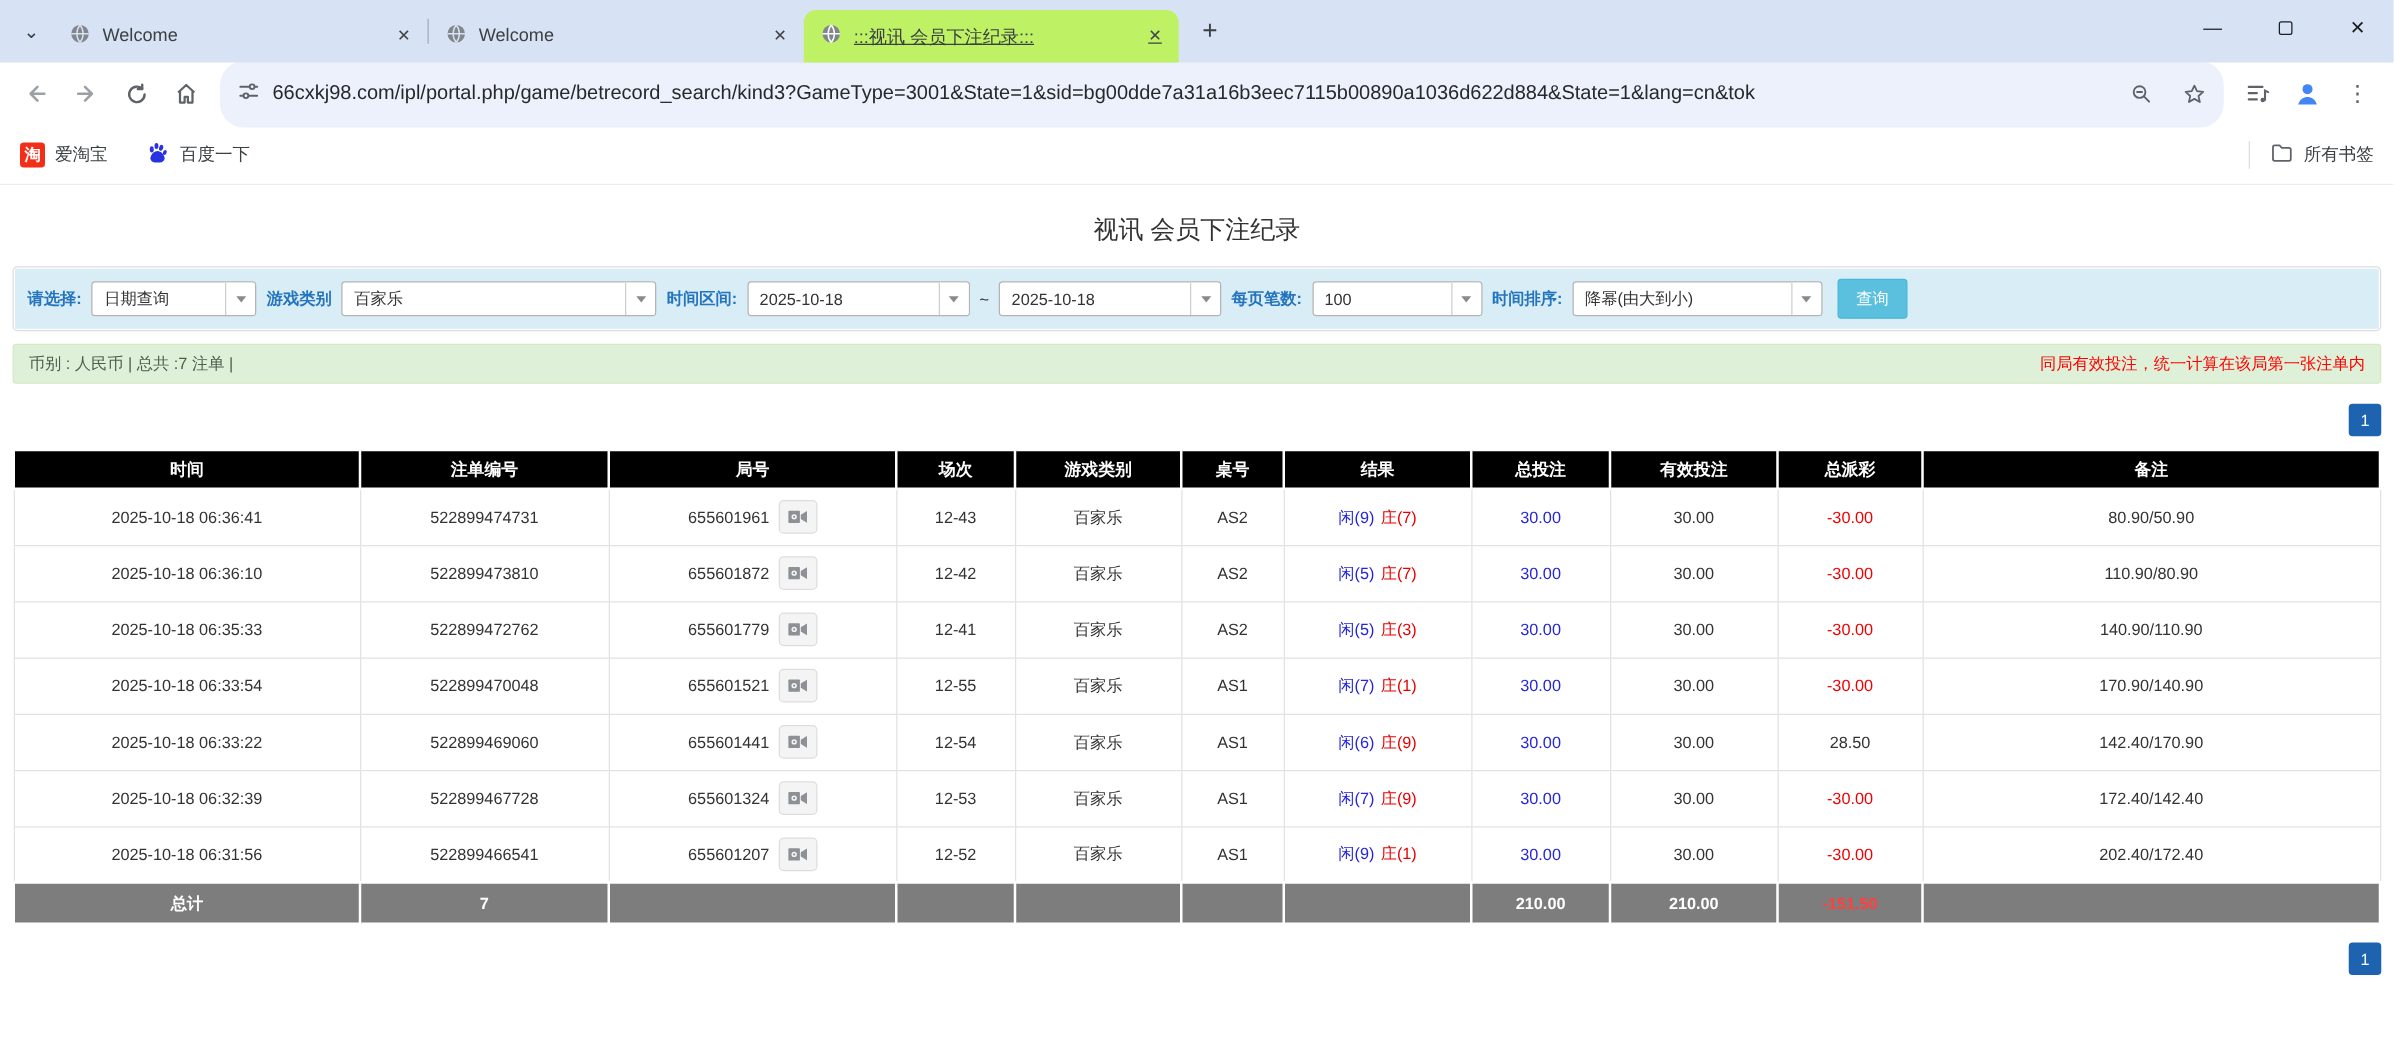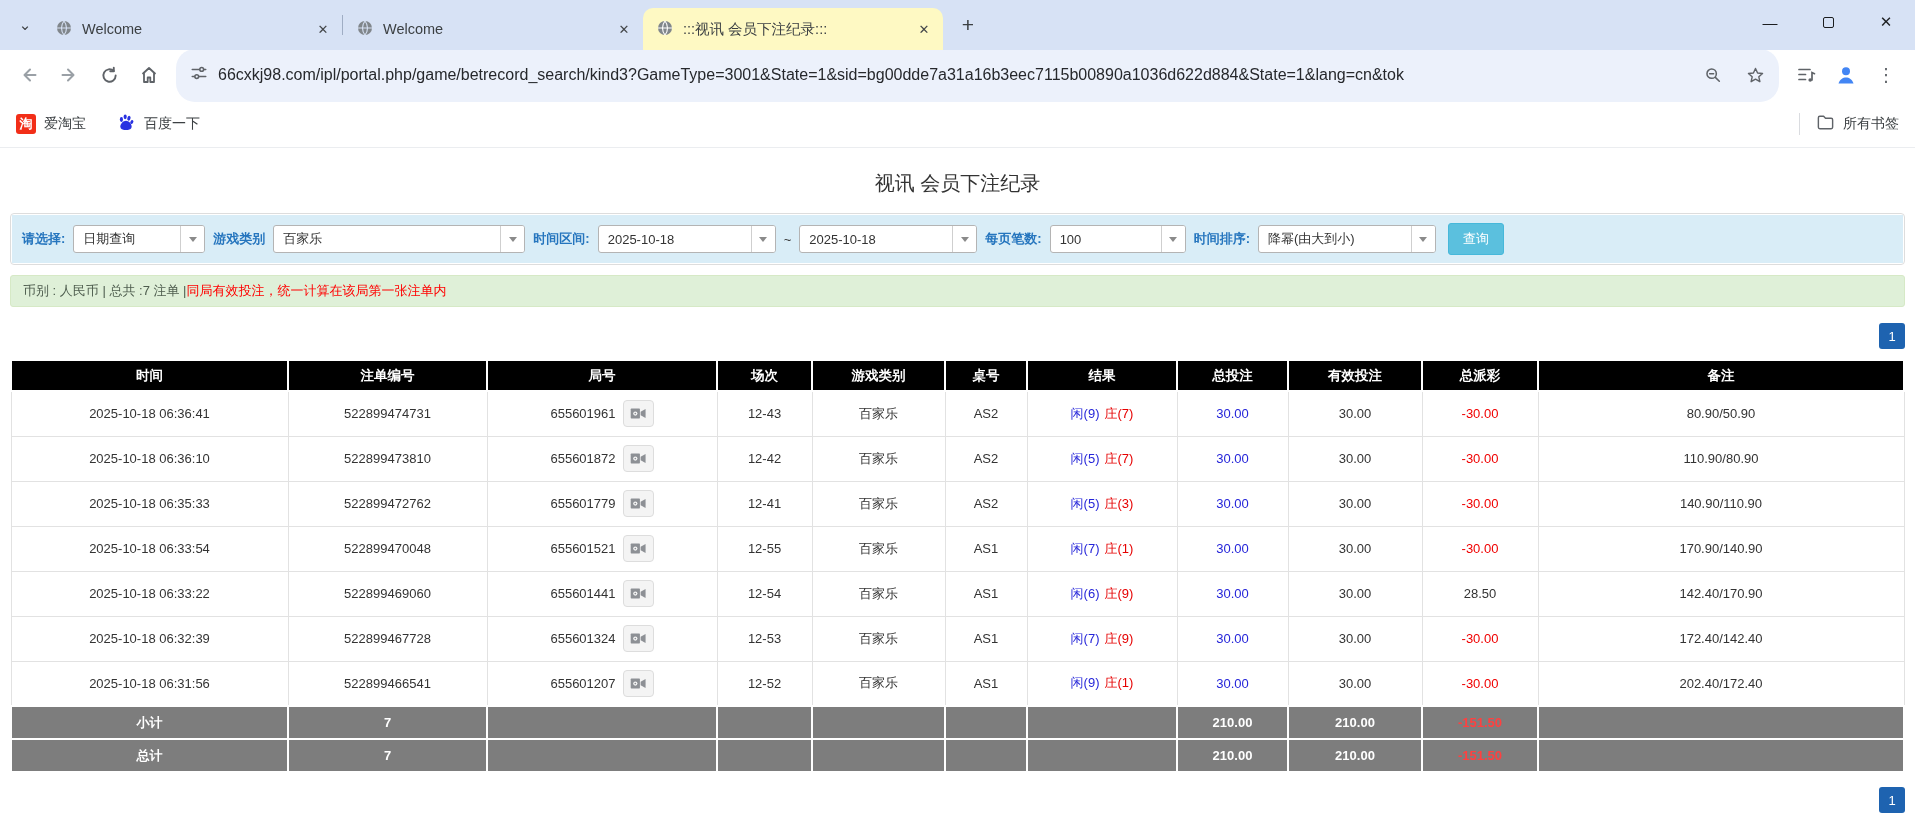--- a/index.html
+++ b/index.html
@@ -6,21 +6,21 @@
   html,body { width:1915px; height:830px; overflow:hidden; background:#fff;
     font-family:"Liberation Sans","DejaVu Sans",sans-serif; }
 
   
   .tabstrip { height:50px; background:var(--tabstrip-bg,#d7e2f5); display:flex; align-items:center;
     padding-left:8px; position:relative; }
   .tab-search-btn { width:34px; height:34px; border-radius:50%; display:flex; align-items:center;
     justify-content:center; color:#3c4043; font-size:15px; }
   .tab { width:300px; height:42px; margin-top:8px; display:flex; align-items:center;
     padding:0 8px 0 14px; gap:10px; color:#3c4043; font-size:14.5px; }
-  .tab.active { background:#fef9c3; border-radius:10px 10px 0 0; }
+  .tab.active { background:#bef264; border-radius:10px 10px 0 0;text-decoration:underline; }
   .tab .tab-title { flex:1; white-space:nowrap; overflow:hidden; }
   .tab-close { width:22px; height:22px; border-radius:50%; display:flex; align-items:center;
     justify-content:center; font-size:13px; color:#44474a; }
   .tab-divider { width:1px; height:20px; background:#9fadc4; }
   .new-tab-btn { width:34px; height:34px; display:flex; align-items:center; justify-content:center;
     font-size:21px; color:#3c4043; margin-left:8px; }
   .win-controls { position:absolute; right:0; top:0; height:44px; display:flex; }
   .wc { width:58px; height:100%; display:flex; align-items:center; justify-content:center;
     color:#1b1d1f; font-size:15px; }
   .wc .box { width:11px; height:11px; border:1.5px solid #1b1d1f; border-radius:2px; }
@@ -48,28 +48,28 @@
 
   .filter-panel { border:1px solid #ddd; border-radius:4px; padding:1px; }
   .filter-bar { background:var(--filter-bg,#d9edf7); min-height:44px; display:flex; align-items:center;
     gap:8px; padding:8px 10px; font-size:13px; color:#333; }
   .flabel { color:var(--accent-blue,#2575be); font-weight:bold; white-space:nowrap; }
   .combo { display:flex; height:28px; background:#fff; border:1px solid #b4b4b4; border-radius:3px; overflow:hidden; }
   .combo .val { flex:1; display:flex; align-items:center; padding:0 9px; white-space:nowrap; }
   .combo .arr { width:24px; border-left:1px solid #cfcfcf; display:flex; align-items:center; justify-content:center; background:#fff; }
   .arr-tri { width:0; height:0; border-left:4px solid transparent; border-right:4px solid transparent;
     border-top:5px solid #8a8a8a; }
-  .w-select{width:132px}.w-game{width:252px}.w-date{width:178px}.w-size{width:136px}.w-sort{width:178px}
+  .w-select{width:132px}.w-game{width:252px}.w-date{width:178px}.w-size{width:136px}.w-sort{width:200px}
   .tilde { color:#333; }
   .btn-search { height:32px; padding:0 14px; background:var(--button-blue,#5bc0de); color:#fff;
     border:1px solid #46b8da; border-radius:3px; font-size:13px; display:flex; align-items:center; margin-left:4px; }
 
   .info-bar { margin-top:10px; height:32px; background:var(--info-bg,#dff0d8);
     border:1px solid var(--info-border,#d6e9c6); border-radius:3px; display:flex; align-items:center;
-    padding:0 12px; font-size:13px; }
+    justify-content:space-between; padding:0 12px; font-size:13px; }
   .info-left { color:#4e5d4e; }
   .info-right { color:var(--notice-red,#f00); }
 
   .pager-row { display:flex; justify-content:flex-end; margin:16px 0 10px; }
   .pager-row.bottom { margin-top:14px; }
   .page-btn { min-width:26px; height:26px; padding:0 8px; background:var(--pager-blue,#1e63b0);
     color:#fff; font-size:13px; display:flex; align-items:center; justify-content:center; border-radius:3px; }
 
   table.records { width:100%; border-collapse:collapse; text-align:center; font-size:13px; color:#333; }
   .records thead th { background:var(--header-bg,#000); color:#fff; font-weight:bold; height:31px;
@@ -520,33 +520,20 @@
       <span class="res-p">闲(9)</span><span class="res-b">庄(1)</span>
     </td>
     <td>
       <span class="bet-link">30.00</span>
     </td>
     <td>30.00</td>
     <td class="payout neg">-30.00</td>
     <td>202.40/172.40</td>
   </tr>
         <tr class="sum">
-    <td>小计</td>
-    <td>7</td>
-    <td></td>
-    <td></td>
-    <td></td>
-    <td></td>
-    <td></td>
-    <td>210.00</td>
-    <td>210.00</td>
-    <td class="neg">-151.50</td>
-    <td></td>
-  </tr>
-        <tr class="sum">
     <td>总计</td>
     <td>7</td>
     <td></td>
     <td></td>
     <td></td>
     <td></td>
     <td></td>
     <td>210.00</td>
     <td>210.00</td>
     <td class="neg">-151.50</td>

